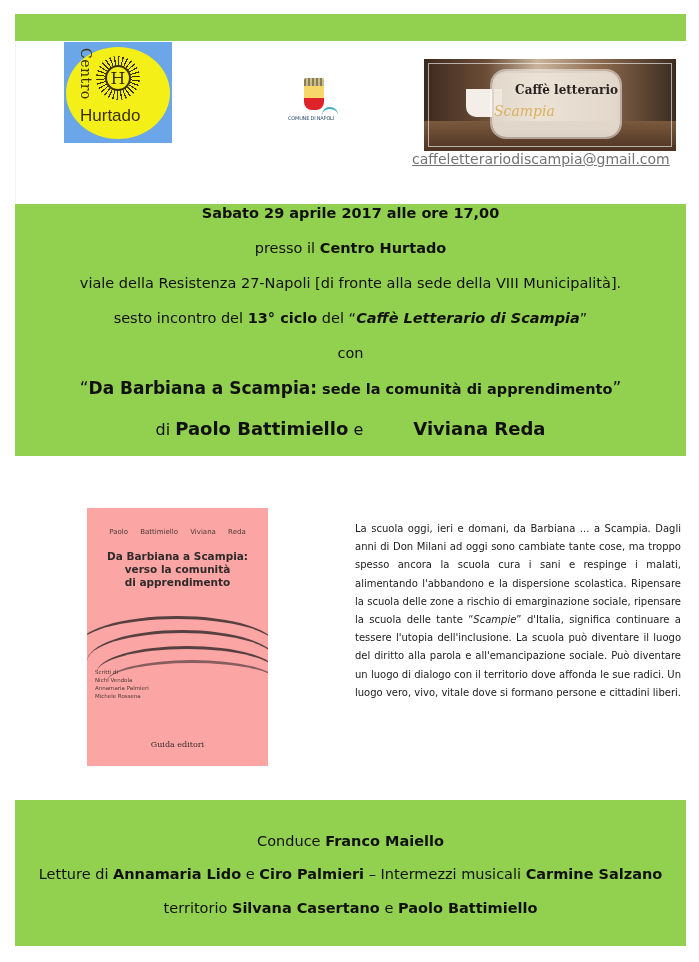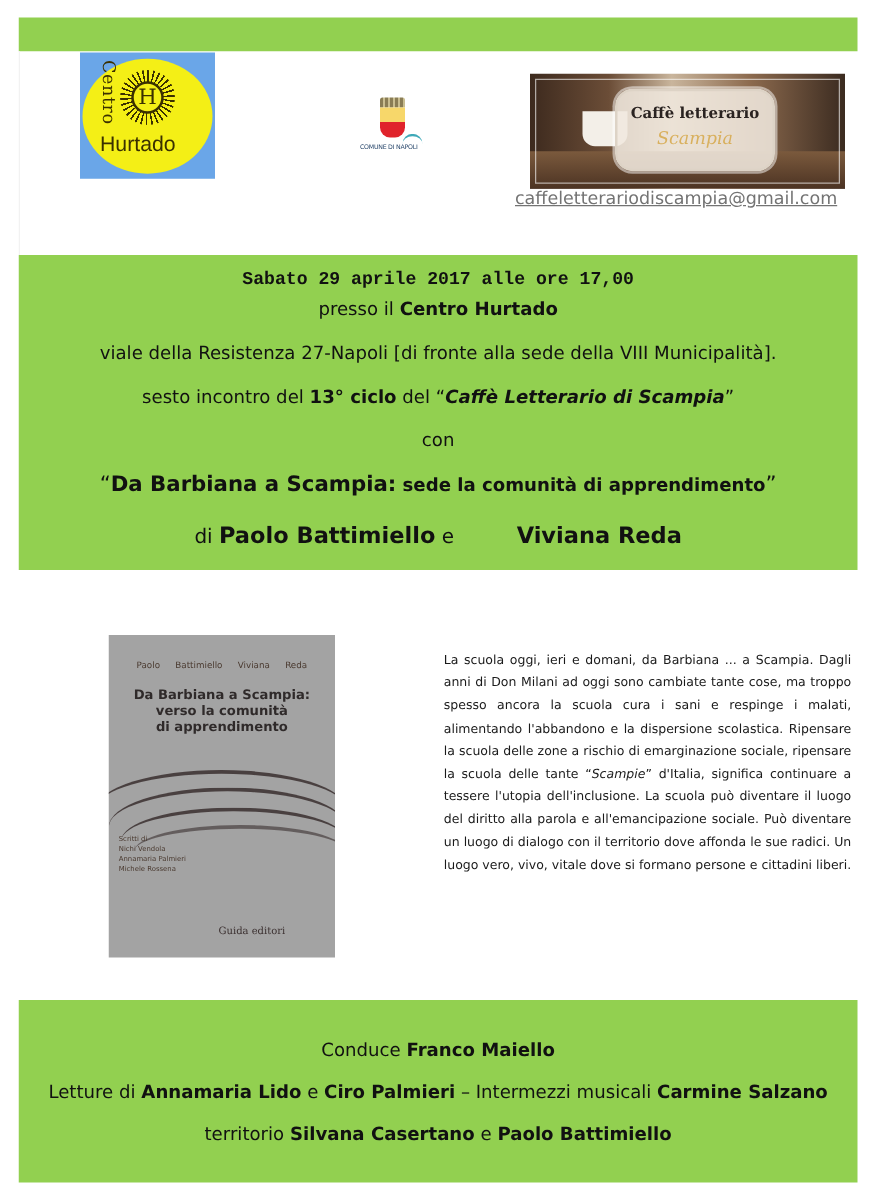--- a/index.html
+++ b/index.html
@@ -33,41 +33,41 @@
   .crest .wave { position:absolute; left:34px; top:31px; width:16px; height:8px; border-top:2px solid #3fa9b8; border-radius:10px 10px 0 0; }
   .crest .label { position:absolute; left:0; top:39px; width:56px; font-size:5px; color:#2c4a6e; white-space:nowrap; letter-spacing:-0.2px; }
 
   
   .caffe { left:424px; top:59px; width:252px; height:92px; overflow:hidden;
     background:linear-gradient(90deg,#3d2a1e 0%,#6b4d37 25%,#c9b59c 45%,#8c6a4e 70%,#3b2b20 100%); }
   .caffe .book-stripe { position:absolute; left:0; top:62px; width:252px; height:30px; background:linear-gradient(#7b5a3d,#4c3323); }
   .caffe .cup { position:absolute; left:42px; top:30px; width:36px; height:28px; background:#f3efe8; border-radius:0 0 10px 10px; }
   .caffe .plaque { position:absolute; left:68px; top:12px; width:124px; height:62px; background:rgba(240,232,222,0.88);
     border:2px solid #ddd3c6; border-radius:14px; box-shadow:0 0 0 2px rgba(255,255,255,0.5); }
-  .caffe .title { position:absolute; left:0; top:10px; width:124px; text-align:center;
+  .caffe .title { position:absolute; left:0; top:10px; width:124px; text-align:right;
     font-family:"DejaVu Serif", serif; font-weight:bold; font-size:12px; color:#2a2321; }
-  .caffe .script { position:absolute; left:0; top:30px; width:124px; text-align:center;
+  .caffe .script { position:absolute; left:0; top:30px; width:124px; text-align:left;
     font-family:"DejaVu Serif", serif; font-style:italic; font-size:14px; color:#d6a84a; opacity:0.85; }
   .caffe .frame { position:absolute; left:4px; top:4px; right:4px; bottom:4px; border:1px solid rgba(255,255,255,0.6); }
 
   .email { left:412px; top:151px; font-size:14px; color:#737373; text-decoration:underline; white-space:nowrap; }
 
   
   .cline { position:absolute; left:15px; width:671px; text-align:center; white-space:nowrap; font-size:14.5px; }
   .b { font-weight:bold; }
   .bi { font-weight:bold; font-style:italic; }
   .big { font-size:17px; }
 
   
-  .book { left:87px; top:508px; width:181px; height:258px; background:#a3a3a3; overflow:hidden; }
+  .book { left:87px; top:508px; width:181px; height:258px; background:#fca5a5; overflow:hidden; }
   .book .authors { position:absolute; left:0; top:20px; width:181px; text-align:center; font-size:7px; color:#4a3a30; word-spacing:10px; }
   .book .btitle { position:absolute; left:0; top:42px; width:181px; text-align:center; font-size:10.5px; font-weight:bold; color:#2f2a2a; line-height:13px; }
   .book .swoosh { position:absolute; left:-10px; border-top:3px solid #3a2f2f; border-radius:50%; opacity:0.85; }
   .book .scritti { position:absolute; left:8px; top:160px; font-size:5.5px; color:#4a3a30; line-height:8px; }
-  .book .pub { position:absolute; left:0; top:232px; width:181px; text-align:center; font-family:"DejaVu Serif", serif; font-size:8px; color:#3a2f2f;padding-left:24px; }
+  .book .pub { position:absolute; left:0; top:232px; width:181px; text-align:center; font-family:"DejaVu Serif", serif; font-size:8px; color:#3a2f2f; }
 
   
   .desc { left:355px; top:520px; width:326px; font-size:10px; line-height:18.2px; text-align:justify; color:#1a1a1a; }
 </style>
 </head>
 <body>
 
 <div class="abs green band-top"></div>
 <div class="abs header-area"></div>
 <div class="abs green band-main"></div>
@@ -94,21 +94,21 @@
   <div class="cup"></div>
   <div class="frame"></div>
   <div class="plaque">
     <div class="title">Caffè letterario</div>
     <div class="script">Scampia</div>
   </div>
 </div>
 
 <a class="abs email">caffeletterariodiscampia@gmail.com</a>
 
-<div class="cline b" style="top:216px;font-family:Liberation Mono, monospace;">Sabato 29 aprile 2017 alle ore 17,00</div>
+<div class="cline b" style="top:205px;">Sabato 29 aprile 2017 alle ore 17,00</div>
 
 <div class="cline" style="top:240px;"><span>presso il </span><span class="b">Centro Hurtado</span></div>
 
 <div class="cline" style="top:275px;">viale della Resistenza 27-Napoli [di fronte alla sede della VIII Municipalità].</div>
 
 <div class="cline" style="top:310px;"><span>sesto incontro del </span><span class="b">13° ciclo</span><span> del “</span><span class="bi">Caffè Letterario di Scampia</span><span>”</span></div>
 
 <div class="cline" style="top:345px;">con</div>
 
 <div class="cline" style="top:378px;"><span class="big">“</span><span class="b big">Da Barbiana a Scampia:</span><span class="b"> sede la comunità di apprendimento</span><span class="big">”</span></div>

